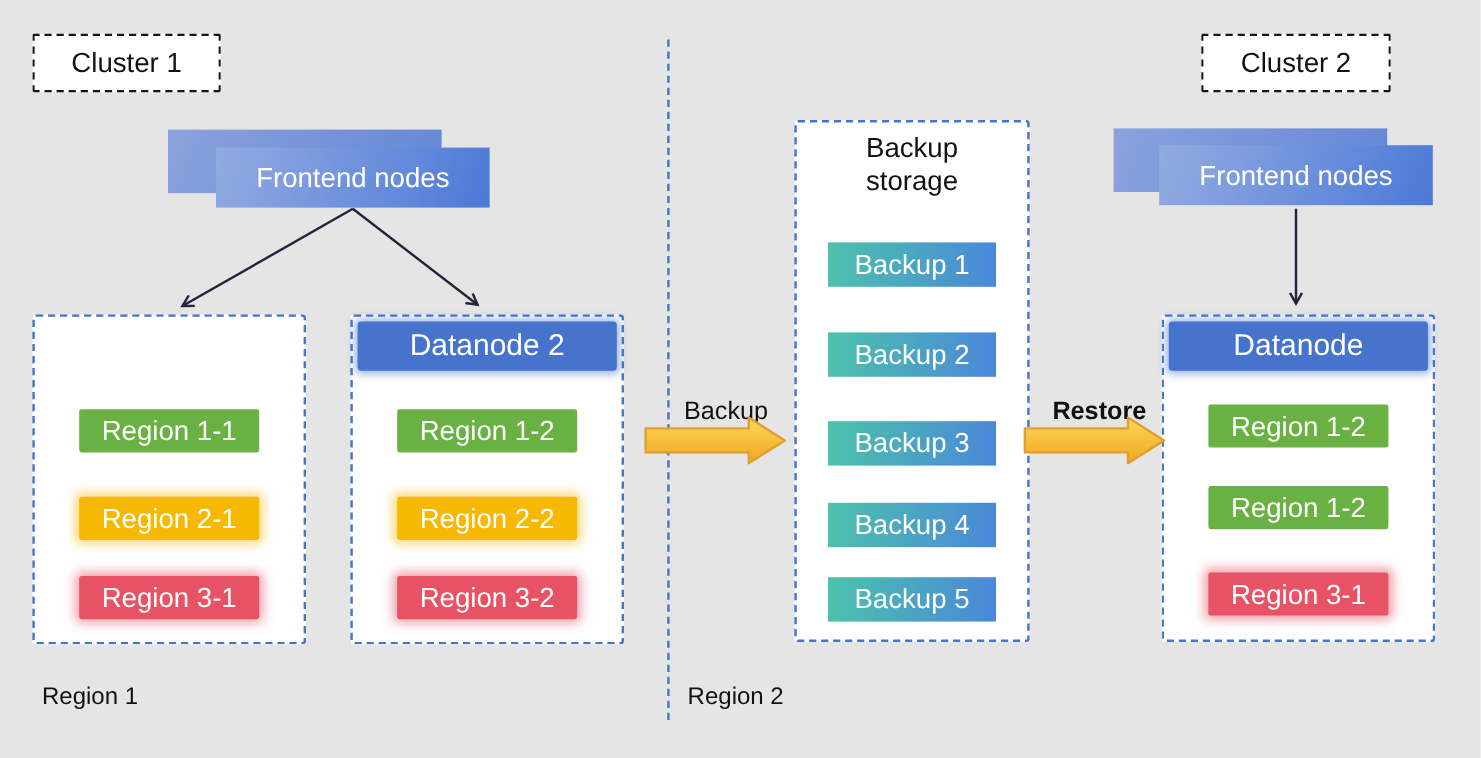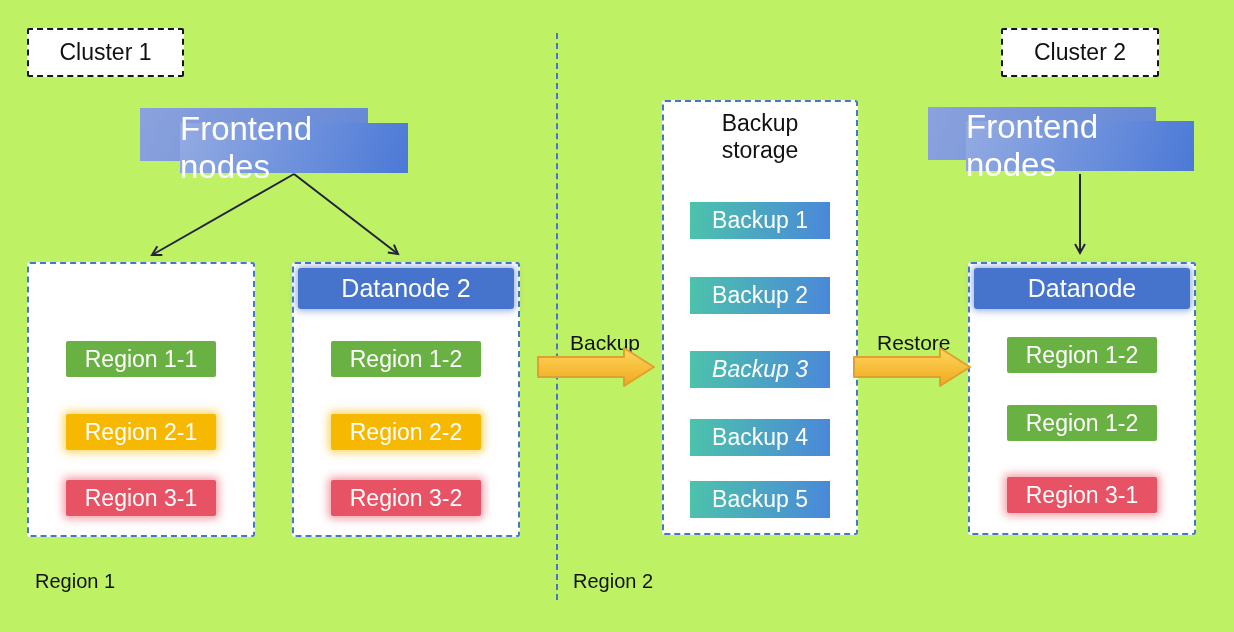--- a/index.html
+++ b/index.html
@@ -1,30 +1,30 @@
 <!DOCTYPE html>
 <html style="--container-dash-blue: #4477c9; --node-blue: #4673cb; --region-green: #6ab143; --region-yellow: #f6b800; --region-red: #e85265; --backup-teal: #4cc3ab; --backup-blue: #4a87da; --frontend-light: #94abe2; --frontend-dark: #4b79d7; --frontend-back-light: #8ba2dd; --frontend-back-dark: #6487d6; --arrow-gold-light: #ffd65e; --arrow-gold-dark: #f0a81d; --arrow-gold-stroke: #dfa02f; --arrow-dark: #23233a;"><head>
 <meta charset="utf-8">
 <style>
   html,body{margin:0;padding:0;background:#fff;font-family:"Liberation Sans",sans-serif;}
-  #canvas{position:relative;width:1234px;height:632px;background:#bef264;overflow:hidden;}
+  #canvas{position:relative;width:1234px;height:632px;background:#e5e5e5;overflow:hidden;}
 
   
   .cluster-tag{position:absolute;border:2px dashed #161616;border-radius:2px;background:#fff;
     display:flex;align-items:center;justify-content:center;font-size:23px;color:#111;}
   #cluster1-tag{left:27px;top:28px;width:153px;height:45px;}
   #cluster2-tag{left:1001px;top:28px;width:154px;height:45px;}
 
   
   .fe-back{position:absolute;width:228px;height:53px;
     background:linear-gradient(110deg,var(--frontend-back-light,#8ba2dd),var(--frontend-back-dark,#6487d6));}
   #fe1-back{left:140px;top:108px;}
   #fe2-back{left:928px;top:107px;}
   .fe-front{position:absolute;width:228px;height:50px;display:flex;align-items:center;justify-content:center;
-    color:#fff;font-size:33px;
+    color:#fff;font-size:23px;
     background:linear-gradient(110deg,var(--frontend-light,#94abe2),var(--frontend-dark,#4b79d7));}
   #fe1-front{left:180px;top:123px;}
   #fe2-front{left:966px;top:121px;}
 
   
   .dn-container{position:absolute;width:228px;border:2px dashed var(--container-dash-blue,#4477c9);
     border-radius:3px;background:#fff;box-sizing:border-box;}
   #dn1{left:27px;top:262px;height:275px;}
   #dn2{left:292px;top:262px;height:275px;}
   #dnr{left:968px;top:262px;height:273px;}
@@ -42,30 +42,30 @@
   .r1{top:77px;}.r2{top:150px;}.r3{top:216px;}
   .rr1{top:73px;}.rr2{top:141px;}.rr3{top:213px;}
 
   
   #backup-box{position:absolute;left:662px;top:100px;width:196px;height:435px;box-sizing:border-box;
     border:2px dashed var(--container-dash-blue,#4477c9);border-radius:3px;background:#fff;}
   #backup-title{margin:8px auto 0;max-width:130px;text-align:center;font-size:23px;line-height:1.18;color:#111;}
   .backup-item{position:absolute;left:50%;transform:translateX(-50%);width:140px;height:37px;
     display:flex;align-items:center;justify-content:center;color:#fff;font-size:23px;
     background:linear-gradient(95deg,var(--backup-teal,#4cc3ab),var(--backup-blue,#4a87da));}
-  .b1{top:100px;}.b2{top:175px;}.b3{top:249px;font-style:italic;}.b4{top:317px;}.b5{top:379px;}
+  .b1{top:100px;}.b2{top:175px;}.b3{top:249px;}.b4{top:317px;}.b5{top:379px;}
 
   
   #vline{position:absolute;left:556px;top:33px;height:567px;width:0;
     border-left:2px dashed var(--container-dash-blue,#4477c9);}
 
   
   .flow-label{position:absolute;font-size:21px;color:#111;}
   #backup-label{left:570px;top:331px;text-align:right;}
-  #restore-label{left:877px;top:331px;}
+  #restore-label{left:877px;top:331px;font-weight:bold;}
   .zone-label{position:absolute;font-size:20px;color:#111;text-align:center;}
   #region1-label{left:35px;top:570px;}
   #region2-label{left:573px;top:570px;}
 
   
   #overlay{position:absolute;left:0;top:0;pointer-events:none;}
   .darrow{stroke:var(--arrow-dark,#23233a);stroke-width:2;fill:none;}
   .dhead{stroke:var(--arrow-dark,#23233a);stroke-width:2;fill:none;}
   .goldarrow{fill:url(#goldgrad);stroke:var(--arrow-gold-stroke,#dfa02f);stroke-width:2;stroke-linejoin:round;}
 </style>

